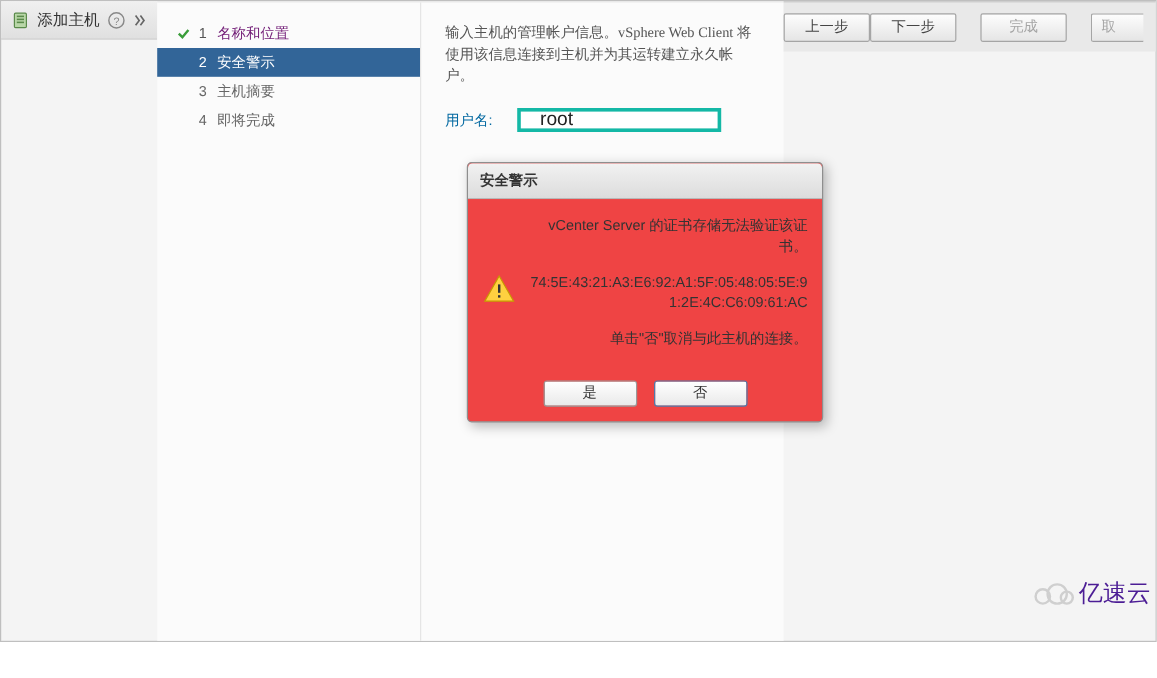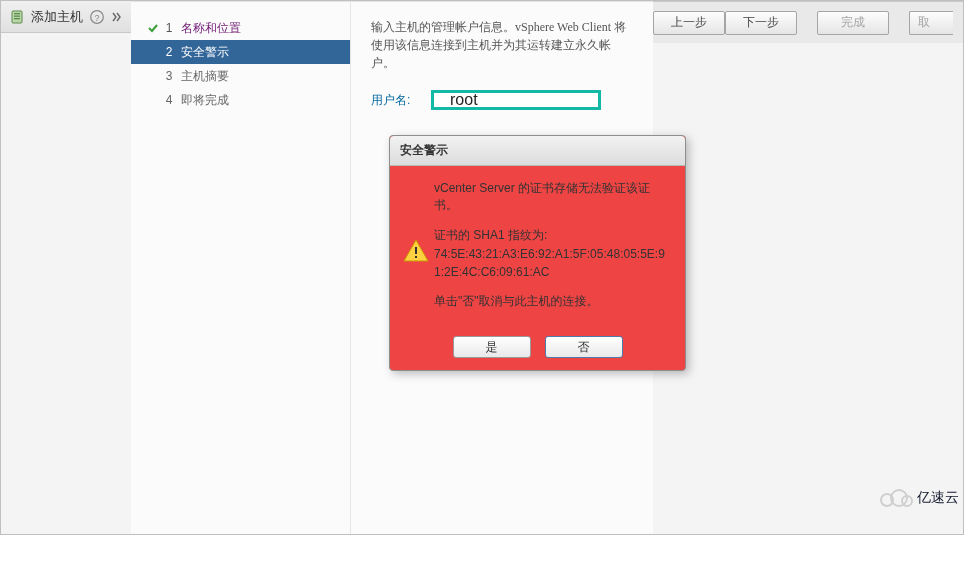--- a/index.html
+++ b/index.html
@@ -146,42 +146,42 @@
     font-size: 12px;
     color: #333;
     line-height: 1.45;
   }
   .dialog-icon {
     width: 36px;
     display: flex; align-items: center; justify-content: center;
     align-self: center;
   }
   .dialog-text { flex: 1; }
-  .dialog-text p { margin: 0 0 12px 0; word-break: break-all; }
+  .dialog-text p { margin: 0 0 12px 0; word-break: break-all; text-align: right; }
   .dialog-buttons {
     display: flex; justify-content: center; gap: 14px;
     padding: 4px 0 12px;
   }
   .dlg-btn {
     width: 78px; height: 22px;
     background: linear-gradient(#ffffff, #e9e9e9);
     border: 1px solid #9a9a9a;
     border-radius: 3px;
     font-size: 12px;
     color: #333;
     cursor: pointer;
   }
   .dlg-btn.primary { border-color: #4f7bab; }
 
   
   .watermark {
     position: absolute;
     right: 4px; bottom: 26px;
-    color: #0f172a;
-    font-size: 14px;
+    color: #4c1d95;
+    font-size: 20px;
     display: flex; align-items: center;
     pointer-events: none;
   }
   .watermark svg { margin-right: 4px; }
 </style>
 </head>
 <body>
 
 <div class="wizard">
 
@@ -259,21 +259,20 @@
     <div class="dialog-body">
       <div class="dialog-icon">
         <svg width="28" height="28" viewBox="0 0 28 28">
           <path d="M14 3 L26 24 L2 24 Z" fill="#ffd040" stroke="#c79a00" stroke-width="1"></path>
           <rect x="13" y="10" width="2" height="7" fill="#333"></rect>
           <rect x="13" y="19" width="2" height="2" fill="#333"></rect>
         </svg>
       </div>
       <div class="dialog-text">
         <p>vCenter Server 的证书存储无法验证该证书。</p>
-        <p style="margin-bottom:2px">证书的 SHA1 指纹为:</p>
         <p>74:5E:43:21:A3:E6:92:A1:5F:05:48:05:5E:91:2E:4C:C6:09:61:AC</p>
         <p>单击"否"取消与此主机的连接。</p>
       </div>
     </div>
     <div class="dialog-buttons">
       <button class="dlg-btn">是</button>
       <button class="dlg-btn primary">否</button>
     </div>
   </div>
 

